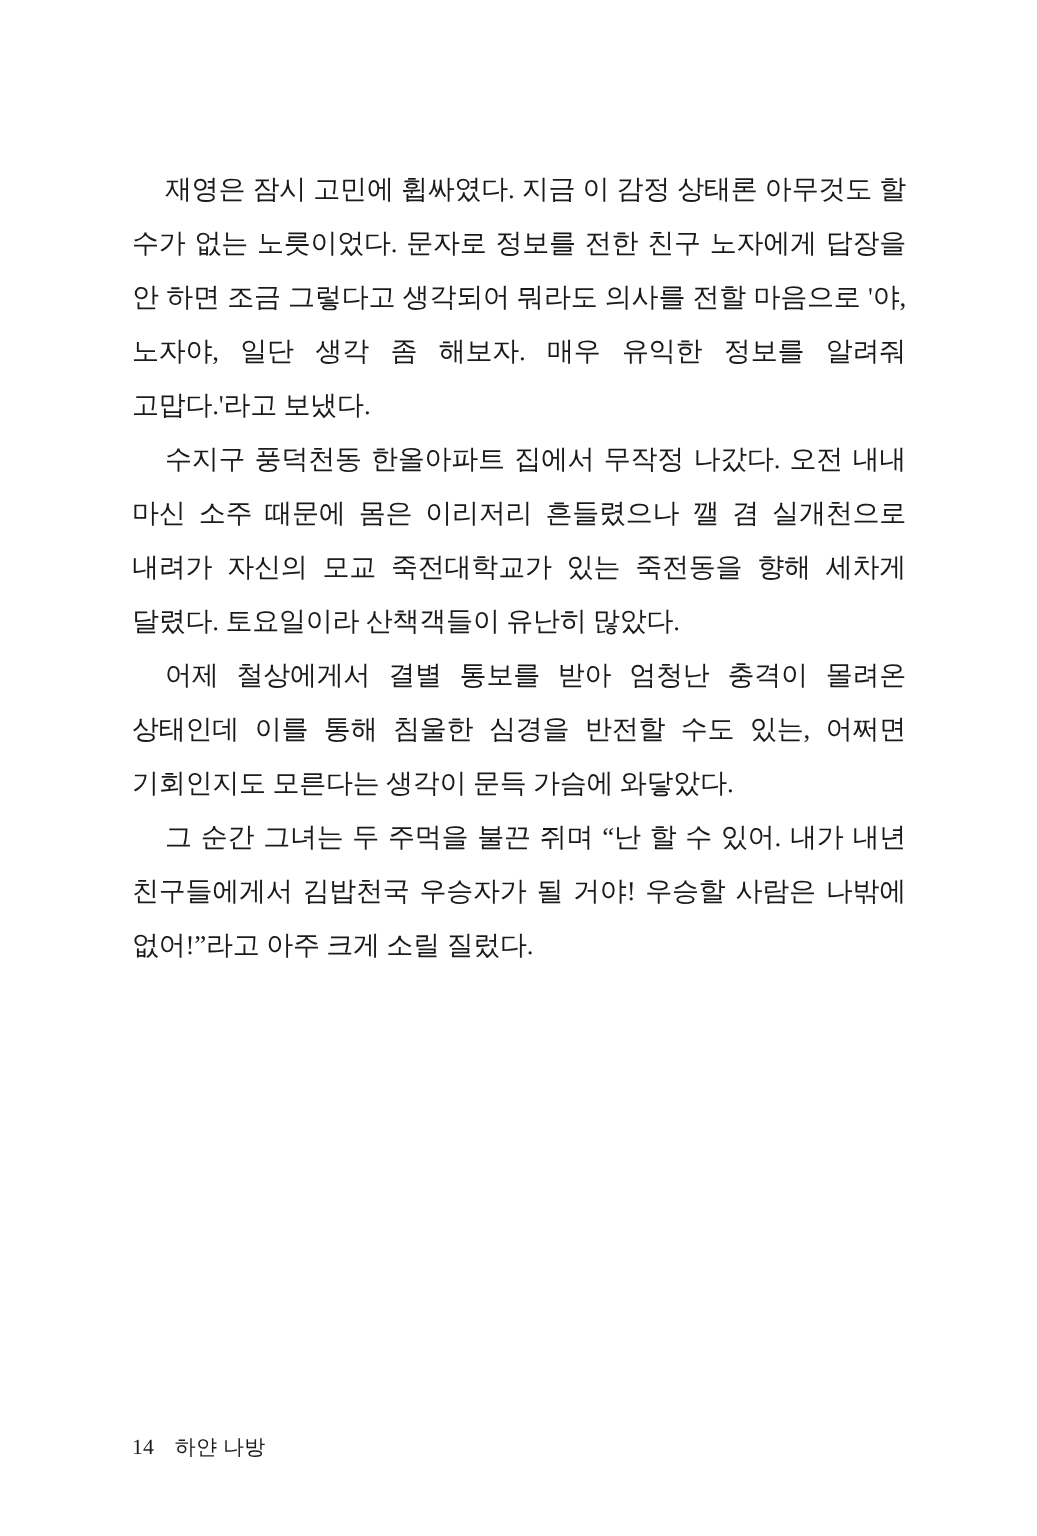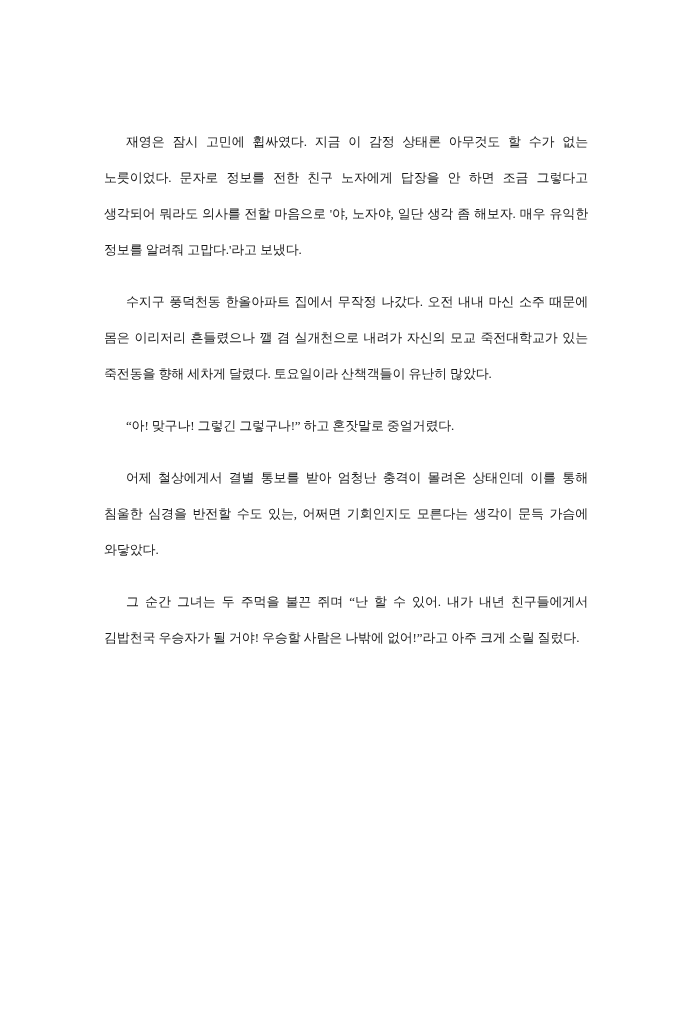--- a/index.html
+++ b/index.html
@@ -23,23 +23,23 @@
     height: 1024px;
     box-sizing: border-box;
   }
   .content {
     position: absolute;
     left: 88px;
     top: 108px;
     width: 516px;
   }
   .para {
-    margin: 16px;
+    margin: 0;
     text-indent: 22px;
-    font-size: 13px;
+    font-size: 18px;
     line-height: 36px;
     text-align: justify;
     text-justify: inter-character;
     word-break: keep-all;
     letter-spacing: -0.15px;
   }
   .footer {
     position: absolute;
     left: 88px;
     bottom: 50px;
@@ -58,18 +58,21 @@
     letter-spacing: 0.2px;
   }
 </style>
 </head>
 <body>
 
 <div class="page">
   <div class="content">
     <p class="para">재영은 잠시 고민에 휩싸였다. 지금 이 감정 상태론 아무것도 할 수가 없는 노릇이었다. 문자로 정보를 전한 친구 노자에게 답장을 안 하면 조금 그렇다고 생각되어 뭐라도 의사를 전할 마음으로 '야, 노자야, 일단 생각 좀 해보자. 매우 유익한 정보를 알려줘 고맙다.'라고 보냈다.</p>
     <p class="para">수지구 풍덕천동 한올아파트 집에서 무작정 나갔다. 오전 내내 마신 소주 때문에 몸은 이리저리 흔들렸으나 깰 겸 실개천으로 내려가 자신의 모교 죽전대학교가 있는 죽전동을 향해 세차게 달렸다. 토요일이라 산책객들이 유난히 많았다.</p>
-    <p class="para">“아! 맞구나! 그렇긴 그렇구나!” 하고 혼잣말로 중얼거렸다.</p>
     <p class="para">어제 철상에게서 결별 통보를 받아 엄청난 충격이 몰려온 상태인데 이를 통해 침울한 심경을 반전할 수도 있는, 어쩌면 기회인지도 모른다는 생각이 문득 가슴에 와닿았다.</p>
     <p class="para">그 순간 그녀는 두 주먹을 불끈 쥐며 “난 할 수 있어. 내가 내년 친구들에게서 김밥천국 우승자가 될 거야! 우승할 사람은 나밖에 없어!”라고 아주 크게 소릴 질렀다.</p>
   </div>
 
+  <div class="footer">
+    <span class="folio">14</span>
+    <span class="running-title">하얀 나방</span>
+  </div>
 </div>
 
 </body></html>

